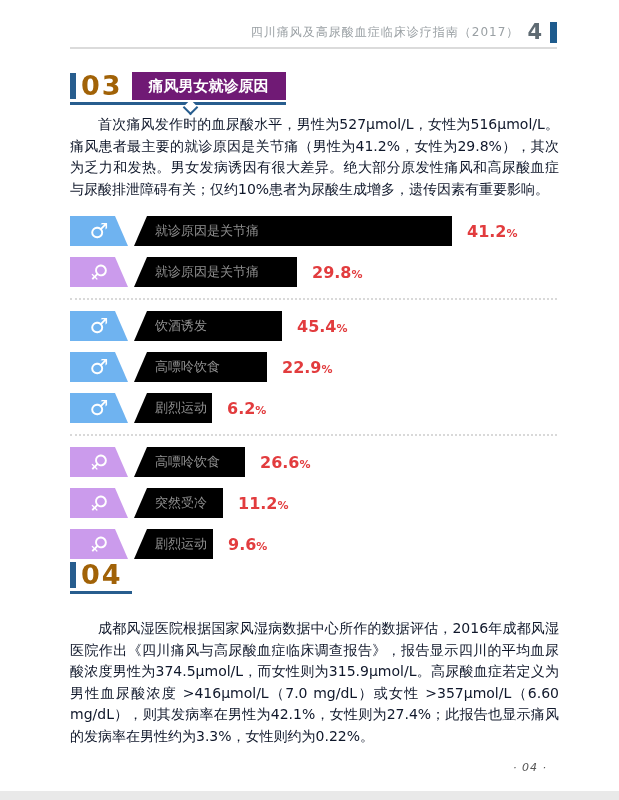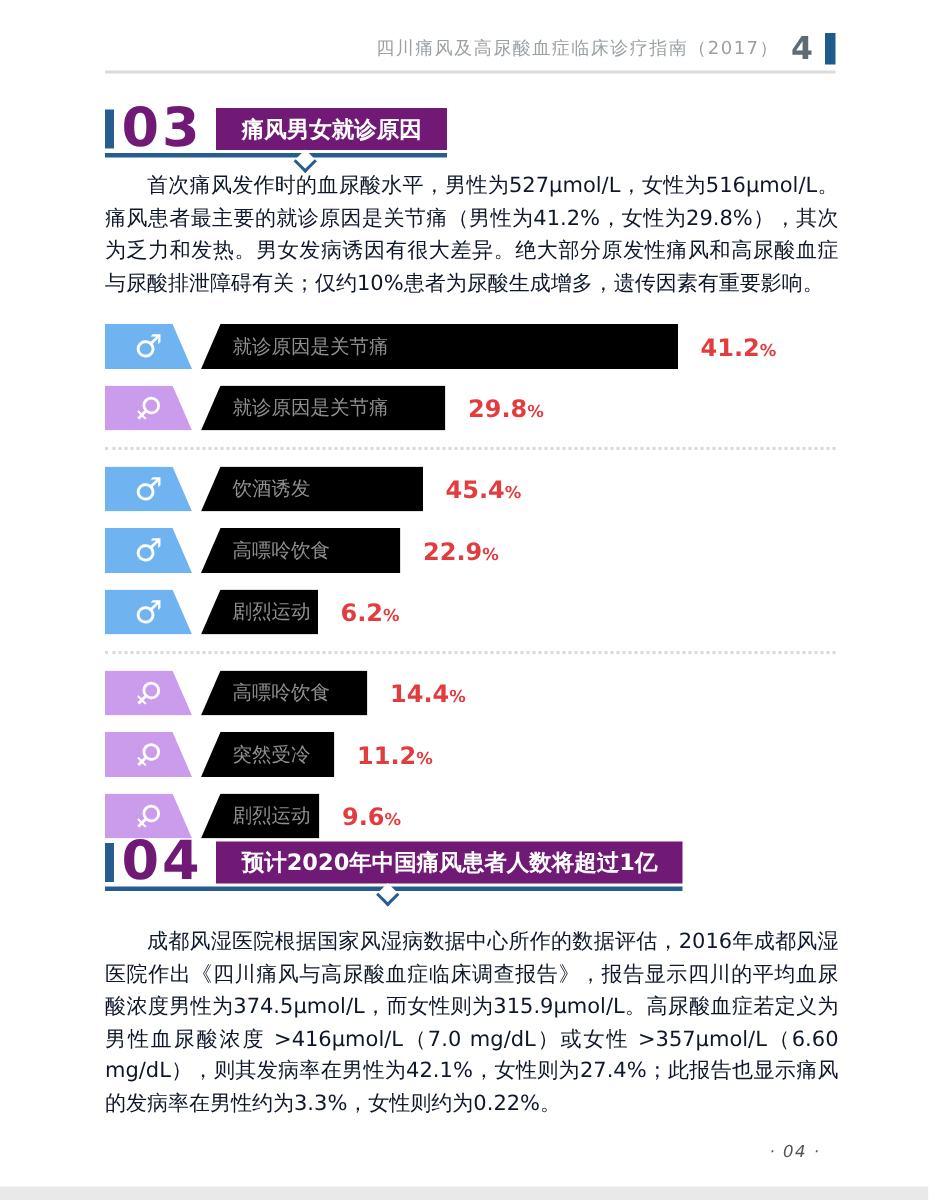--- a/index.html
+++ b/index.html
@@ -23,21 +23,21 @@
   .head-rule {
     position: absolute; top: 47px; left: 70px; right: 62px;
     height: 2px; background: #dbdbdb;
   }
 
   
   .sec { position: absolute; left: 70px; display: inline-block; }
   .sec-row { display: flex; align-items: center; }
   .sec-leftbar { width: 6px; height: 26px; background: #275d8e; margin-right: 5px; }
   .sec-num {
-    color: #701a75; font-size: 36px; font-weight: 800;
+    color: #a16207; font-size: 27px; font-weight: 800;
     letter-spacing: 2px; line-height: 28px; margin-right: 9px;
   }
   .sec-titlebox {
     position: relative;
     background: #701a75; color: #ffffff;
     font-size: 15px; font-weight: bold;
     height: 28px; line-height: 28px; padding: 0 17px;
     white-space: nowrap;
   }
   .sec-titlebox::after {
@@ -177,21 +177,21 @@
   </div>
 <div class="dots"></div>
   <div class="bar-row">
     <div class="icon-box female">
       <span class="gicon">♀</span>
     </div>
     <div class="bar" style="width: 111px;">
       <span class="bar-label">高嘌呤饮食</span>
     </div>
     <div class="val">
-      <span class="vnum">14.4</span><span class="vpct">%</span>
+      <span class="vnum">26.6</span><span class="vpct">%</span>
     </div>
   </div>
 
   <div class="bar-row">
     <div class="icon-box female">
       <span class="gicon">♀</span>
     </div>
     <div class="bar" style="width: 89px;">
       <span class="bar-label">突然受冷</span>
     </div>
@@ -210,21 +210,20 @@
     <div class="val">
       <span class="vnum">9.6</span><span class="vpct">%</span>
     </div>
   </div>
 </div>
 
 <div class="sec" id="sec-4" style="top:561px">
   <div class="sec-row">
     <span class="sec-leftbar"></span>
     <span class="sec-num">04</span>
-    <span class="sec-titlebox">预计2020年中国痛风患者人数将超过1亿</span>
   </div>
   <div class="sec-underline"></div>
 </div>
 
 <p class="para" id="para-2">成都风湿医院根据国家风湿病数据中心所作的数据评估，2016年成都风湿医院作出《四川痛风与高尿酸血症临床调查报告》，报告显示四川的平均血尿酸浓度男性为374.5μmol/L，而女性则为315.9μmol/L。高尿酸血症若定义为男性血尿酸浓度 &gt;416μmol/L（7.0 mg/dL）或女性 &gt;357μmol/L（6.60 mg/dL），则其发病率在男性为42.1%，女性则为27.4%；此报告也显示痛风的发病率在男性约为3.3%，女性则约为0.22%。</p>
 
 <div class="page-footer">· 04 ·</div>
 <div class="bottom-strip"></div>
 
 </body></html>

